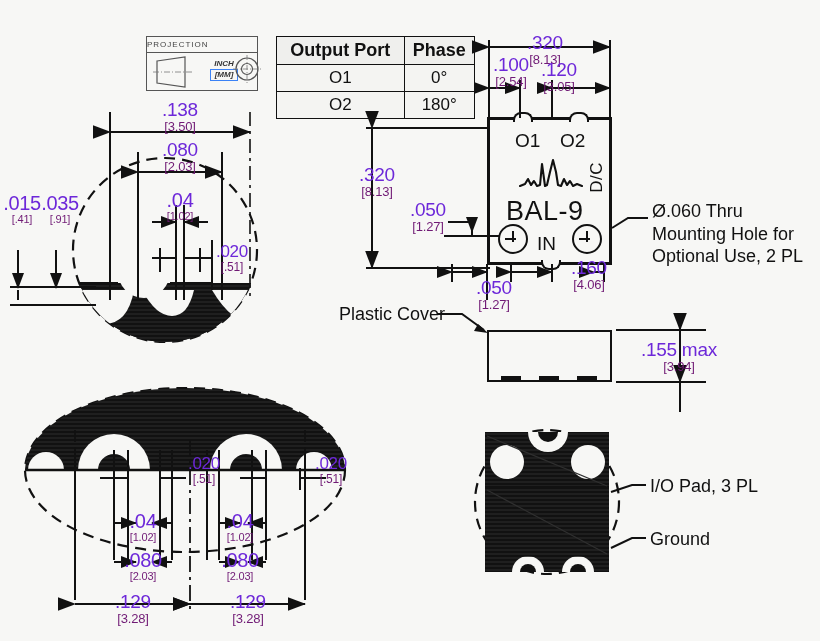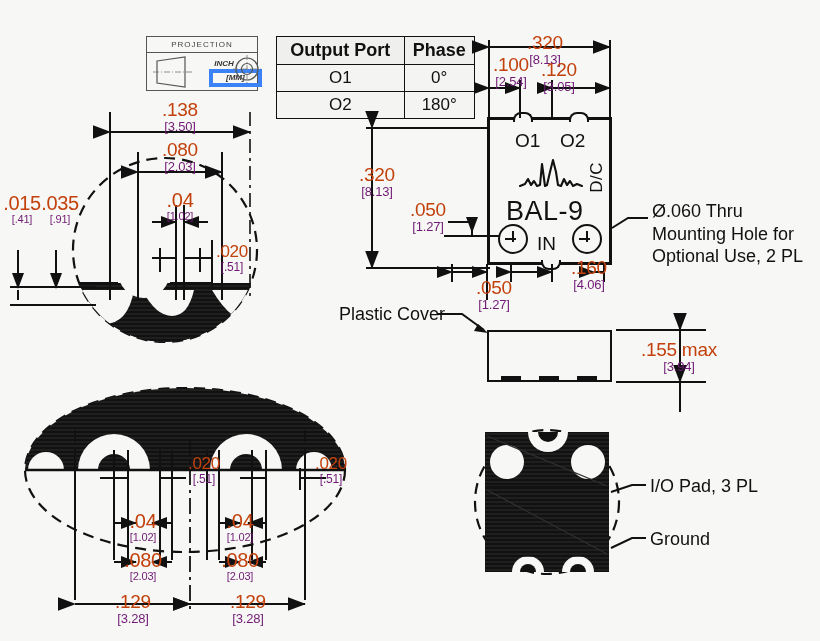--- a/index.html
+++ b/index.html
@@ -12,45 +12,45 @@
   #sheet{
     position:relative;
     width:820px;
     height:641px;
     background:#f7f7f5;
     overflow:hidden;
   }
   .abs{position:absolute;}
   
   .dim{position:absolute;text-align:center;line-height:1.0;white-space:nowrap;}
-  .dim .v{font-size:19px;letter-spacing:-0.3px;color:#c2410c;}
+  .dim .v{font-size:19px;letter-spacing:-0.3px;color:#6d28d9;}
   .dim .b{font-size:13px;font-weight:normal;color:#701a75;margin-top:1px;letter-spacing:-0.2px;}
   .dim.small .v{font-size:20px;}
   .dim.small .b{font-size:11px;}
   .dim.xs .v{font-size:17px;}
   .dim.xs .b{font-size:12px;}
   
   .note{position:absolute;font-size:18px;line-height:1.25;white-space:nowrap;color:#111;}
   
   svg.ov{position:absolute;left:0;top:0;width:820px;height:641px;overflow:visible;pointer-events:none;}
   
   #projbox{
     position:absolute;left:146px;top:36px;width:112px;height:55px;
     border:1.5px solid #555;background:#f7f7f5;box-sizing:border-box;
   }
   #projbox .title{
     position:absolute;left:0;right:0;top:0;height:15px;
     border-bottom:1.5px solid #555;
-    font-size:8px;letter-spacing:1px;text-align:center;line-height:15px;color:#444;
+    font-size:8px;letter-spacing:1px;text-align:left;line-height:15px;color:#444;
   }
   #projbox .inchmm{
     position:absolute;left:62px;top:22px;width:30px;text-align:center;
     font-size:8px;font-weight:bold;line-height:1.25;color:#333;font-style:italic;
   }
-  #projbox .inchmm .mm{border:4px solid #3b82f6;display:inline-block;padding:0 13px;}
+  #projbox .inchmm .mm{border:1px solid #3b82f6;display:inline-block;padding:0 4px;}
   
   #ptable{
     position:absolute;left:276px;top:36px;width:199px;
     border-collapse:collapse;background:#fff;
   }
   #ptable td,#ptable th{
     border:1.5px solid #111;
     text-align:center;
     padding:3px 2px;
     font-size:17px;

